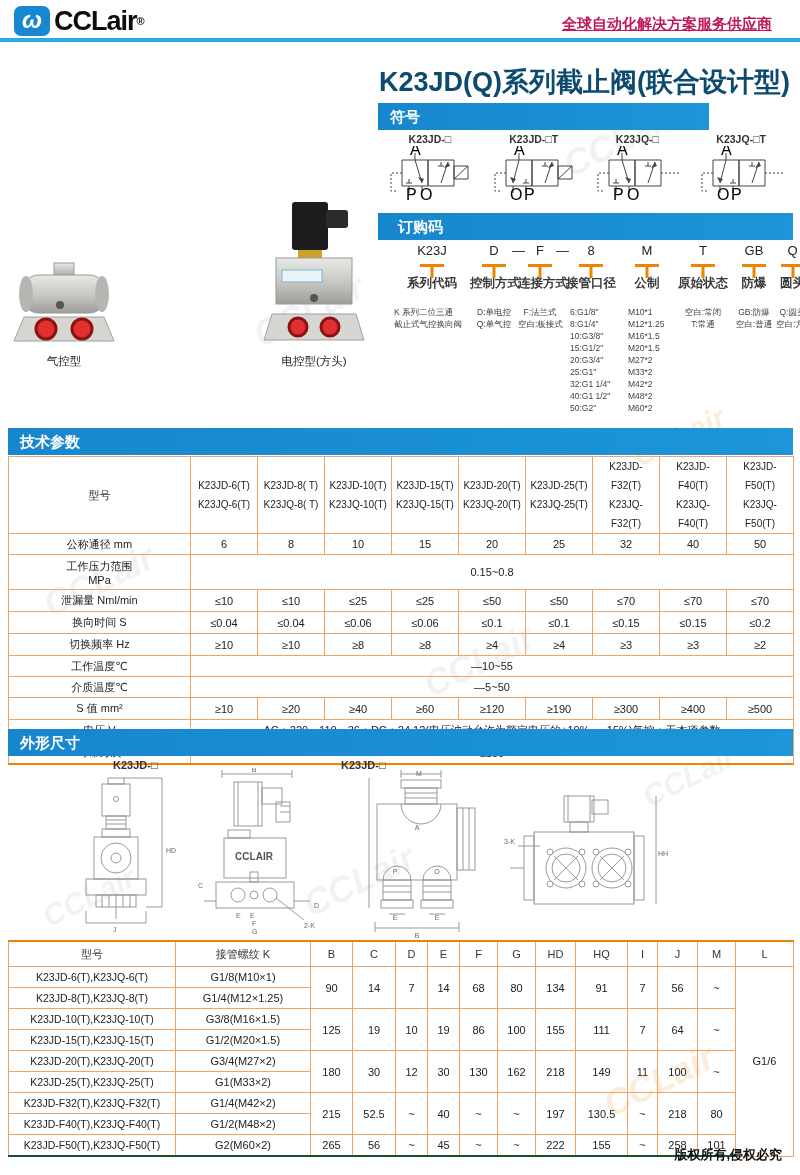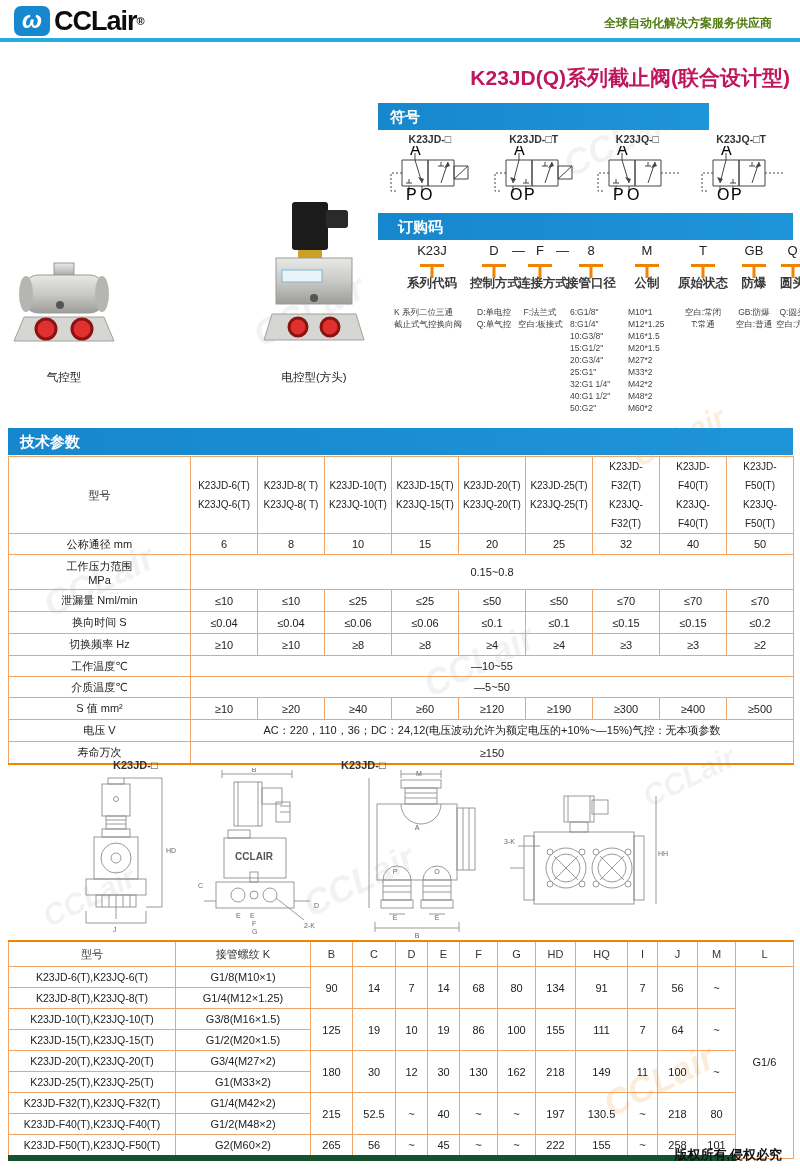--- a/index.html
+++ b/index.html
@@ -15,23 +15,23 @@
   .wm.w5{left:630px;top:420px;font-size:30px;}  .wm.w6{left:300px;top:860px;}
   .wm.w7{left:600px;top:1060px;} .wm.w8{left:40px;top:880px;font-size:30px;}
   .wm.w9{left:640px;top:760px;font-size:30px;}
 
   
   .logo{position:absolute;left:14px;top:6px;display:flex;align-items:flex-start;}
   .logo-box{width:36px;height:30px;background:#1787d0;border-radius:7px;color:#fff;
             font-size:24px;font-weight:bold;font-style:italic;text-align:center;line-height:28px;}
   .logo-text{font-size:27px;font-weight:bold;color:#0d0d0d;margin-left:4px;line-height:30px;letter-spacing:-1px;}
   .logo-reg{font-size:11px;vertical-align:top;font-weight:bold;}
-  .tagline{position:absolute;right:28px;top:15px;color:#4d7c0f;font-weight:bold;font-size:12px;}
+  .tagline{position:absolute;right:28px;top:15px;color:#be185d;font-weight:bold;font-size:15px;text-decoration:underline;}
   .header-line{position:absolute;left:0;top:38px;width:800px;height:4px;background:#29abe2;}
-  .page-title{position:absolute;right:10px;top:64px;font-size:21px;font-weight:bold;color:#be185d;}
+  .page-title{position:absolute;right:10px;top:64px;font-size:27px;font-weight:bold;color:#0c4a6e;}
 
   
   .sec-bar{position:absolute;height:27px;background:linear-gradient(90deg,#1787cd,#1e95d8);
            color:#fff;font-size:15px;font-weight:bold;line-height:27px;padding-left:12px;box-sizing:border-box;}
   #bar-symbols{left:378px;top:103px;width:331px;}
   #bar-order{left:378px;top:213px;width:415px;padding-left:20px;}
   #bar-tech{left:8px;top:428px;width:785px;}
   #bar-dim{left:8px;top:729px;width:785px;}
 
   
@@ -51,21 +51,21 @@
   .omark{width:24px;height:3px;background:#f08300;margin:5px auto 0;position:relative;}
   .omark::after{content:"";position:absolute;left:50%;top:3px;transform:translateX(-50%);
                 width:3px;height:11px;background:#f08300;}
   .olabel{font-size:12.5px;font-weight:bold;color:#3a3a3a;margin-top:8px;white-space:nowrap;}
   .oopts{margin-top:14px;font-size:8.5px;color:#444;line-height:12px;white-space:nowrap;}
   .ocol.c0 .oopts{text-align:left;} .ocol.c3 .oopts,.ocol.c4 .oopts{text-align:left;padding-left:8px;}
 
   
   .products{position:absolute;left:8px;top:200px;width:362px;display:flex;align-items:flex-end;justify-content:space-between;}
   .prod{text-align:center;}
-  .prod-cap{font-size:11.5px;color:#222;margin-top:16px;}
+  .prod-cap{font-size:11.5px;color:#222;margin-top:0;}
 
   
   .tech-table{position:absolute;left:8px;top:456px;width:785px;border-collapse:collapse;
               table-layout:fixed;font-size:11px;text-align:center;color:#222;}
   .tech-table td{border:1px solid #f2a466;padding:0 2px;}
   .tech-table .lbl{font-size:11px;color:#222;}
   .t-model td{height:40px;font-size:10px;}
   .t-model td div{line-height:19px;}
   .r20 td{height:20px;} .r21 td{height:21px;} .r34 td{height:34px;}
   .t-last td{border-bottom:2px solid #f08300;}
@@ -74,21 +74,21 @@
   .drawing-label{position:absolute;font-size:11px;font-weight:bold;color:#333;}
   #dl-left{left:113px;top:759px;} #dl-right{left:341px;top:759px;}
   .draw{position:absolute;}
   .draw svg text{font-size:7px;fill:#666;font-family:"Liberation Sans",sans-serif;}
 
   
   .dim-table{position:absolute;left:8px;top:940px;width:785px;border-collapse:collapse;
              table-layout:fixed;font-size:11px;text-align:center;color:#222;}
   .dim-table th{border:1px solid #f2a466;border-top:2px solid #f08300;height:22px;font-weight:normal;color:#333;}
   .dim-table td{border:1px solid #f2a466;height:20px;padding:0 1px;}
-  .dim-table .t-end td{border-bottom:6px solid #14532d;}
+  .dim-table .t-end td{border-bottom:2px solid #14532d;}
   .dim-table .mdl{font-size:10.5px;}
 
   .footer{position:absolute;right:18px;top:1146px;font-size:13px;font-weight:bold;color:#111;}
 </style>
 </head>
 <body>
 
 <div class="page">
 
   <span class="wm w1">CCLair</span>
@@ -471,20 +471,21 @@
       <td class="lbl">电压 V</td>
       <td colspan="9">AC：220，110，36；DC：24,12(电压波动允许为额定电压的+10%~—15%)气控：无本项参数</td>
     </tr>
     <tr class="r21 t-last">
       <td class="lbl">寿命万次</td>
       <td colspan="9">≥150</td>
     </tr>
   </tbody>
     </table>
 
+  <div class="sec-bar" id="bar-dim">外形尺寸</div>
   <div class="drawing-label" id="dl-left">K23JD-□</div>
   <div class="drawing-label" id="dl-right">K23JD-□</div>
 
   <div class="draw" style="left:58px;top:775px;">
     <svg width="132" height="158" viewBox="0 0 132 158">
       <g stroke="#8f8f8f" fill="none" stroke-width="0.9">
         <rect x="50" y="3" width="16" height="6"></rect>
           <rect x="44" y="9" width="28" height="32"></rect>
         <circle cx="58" cy="24" r="2.5"></circle>
         <rect x="48" y="41" width="20" height="13"></rect>

